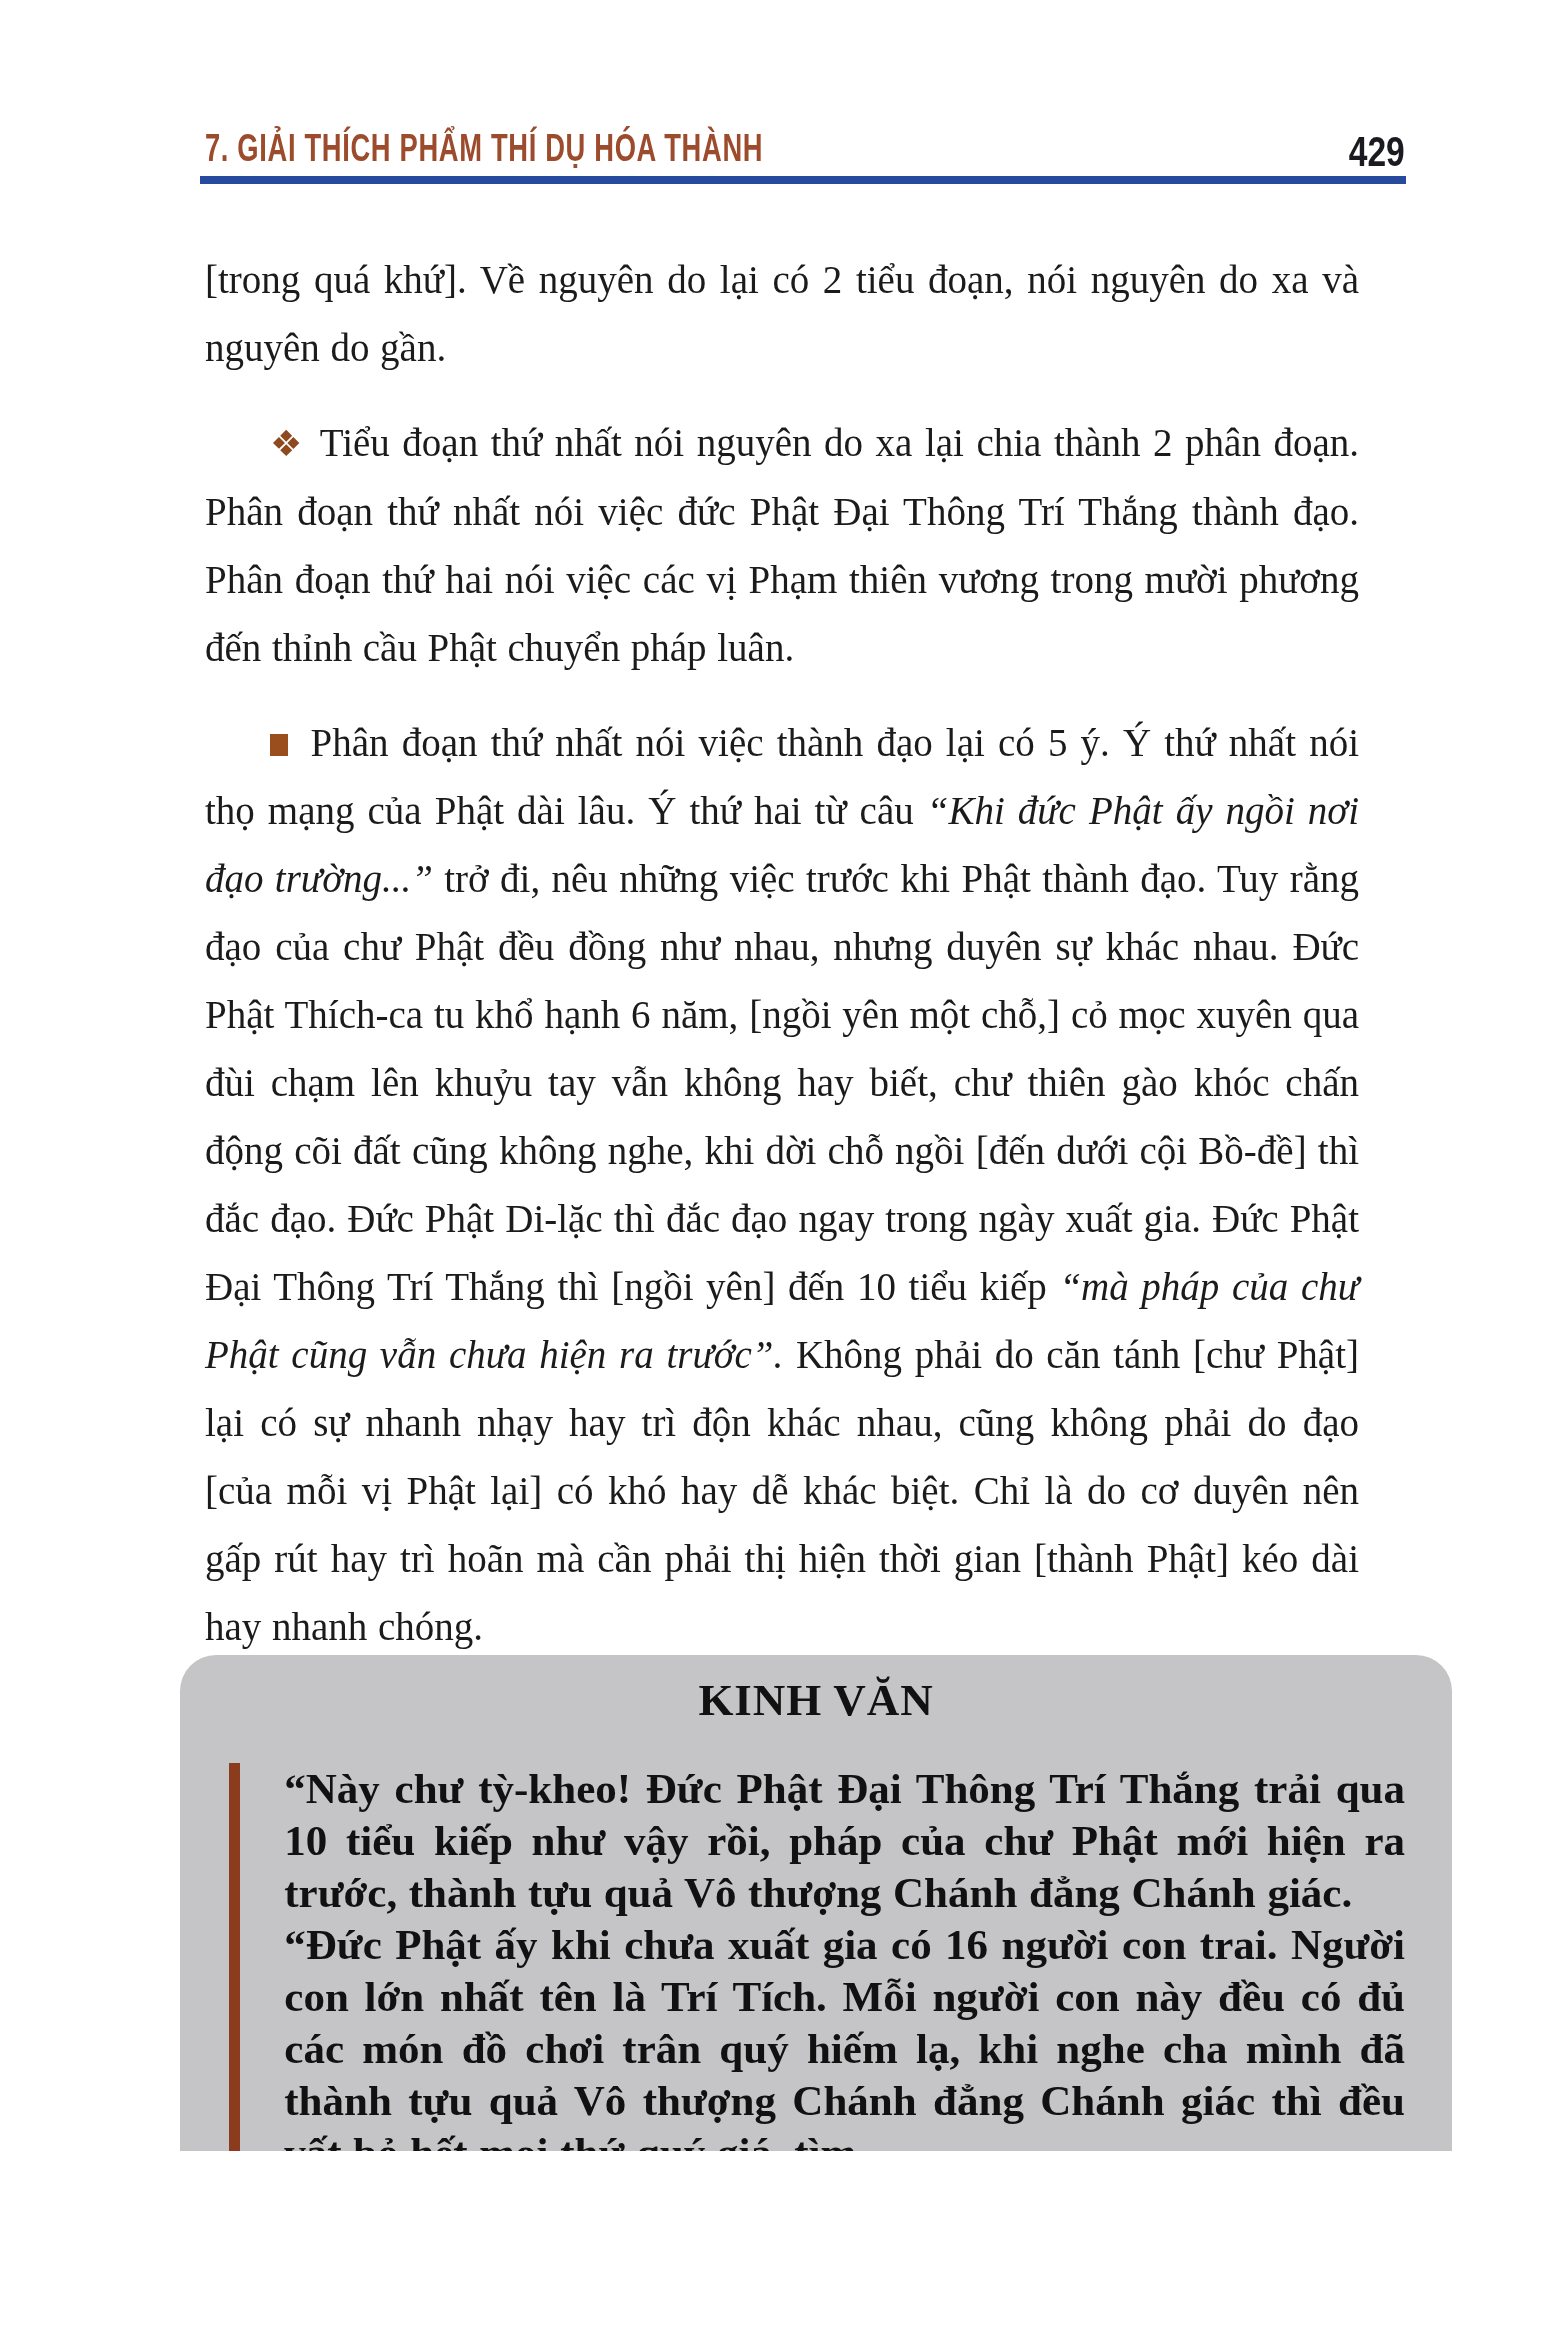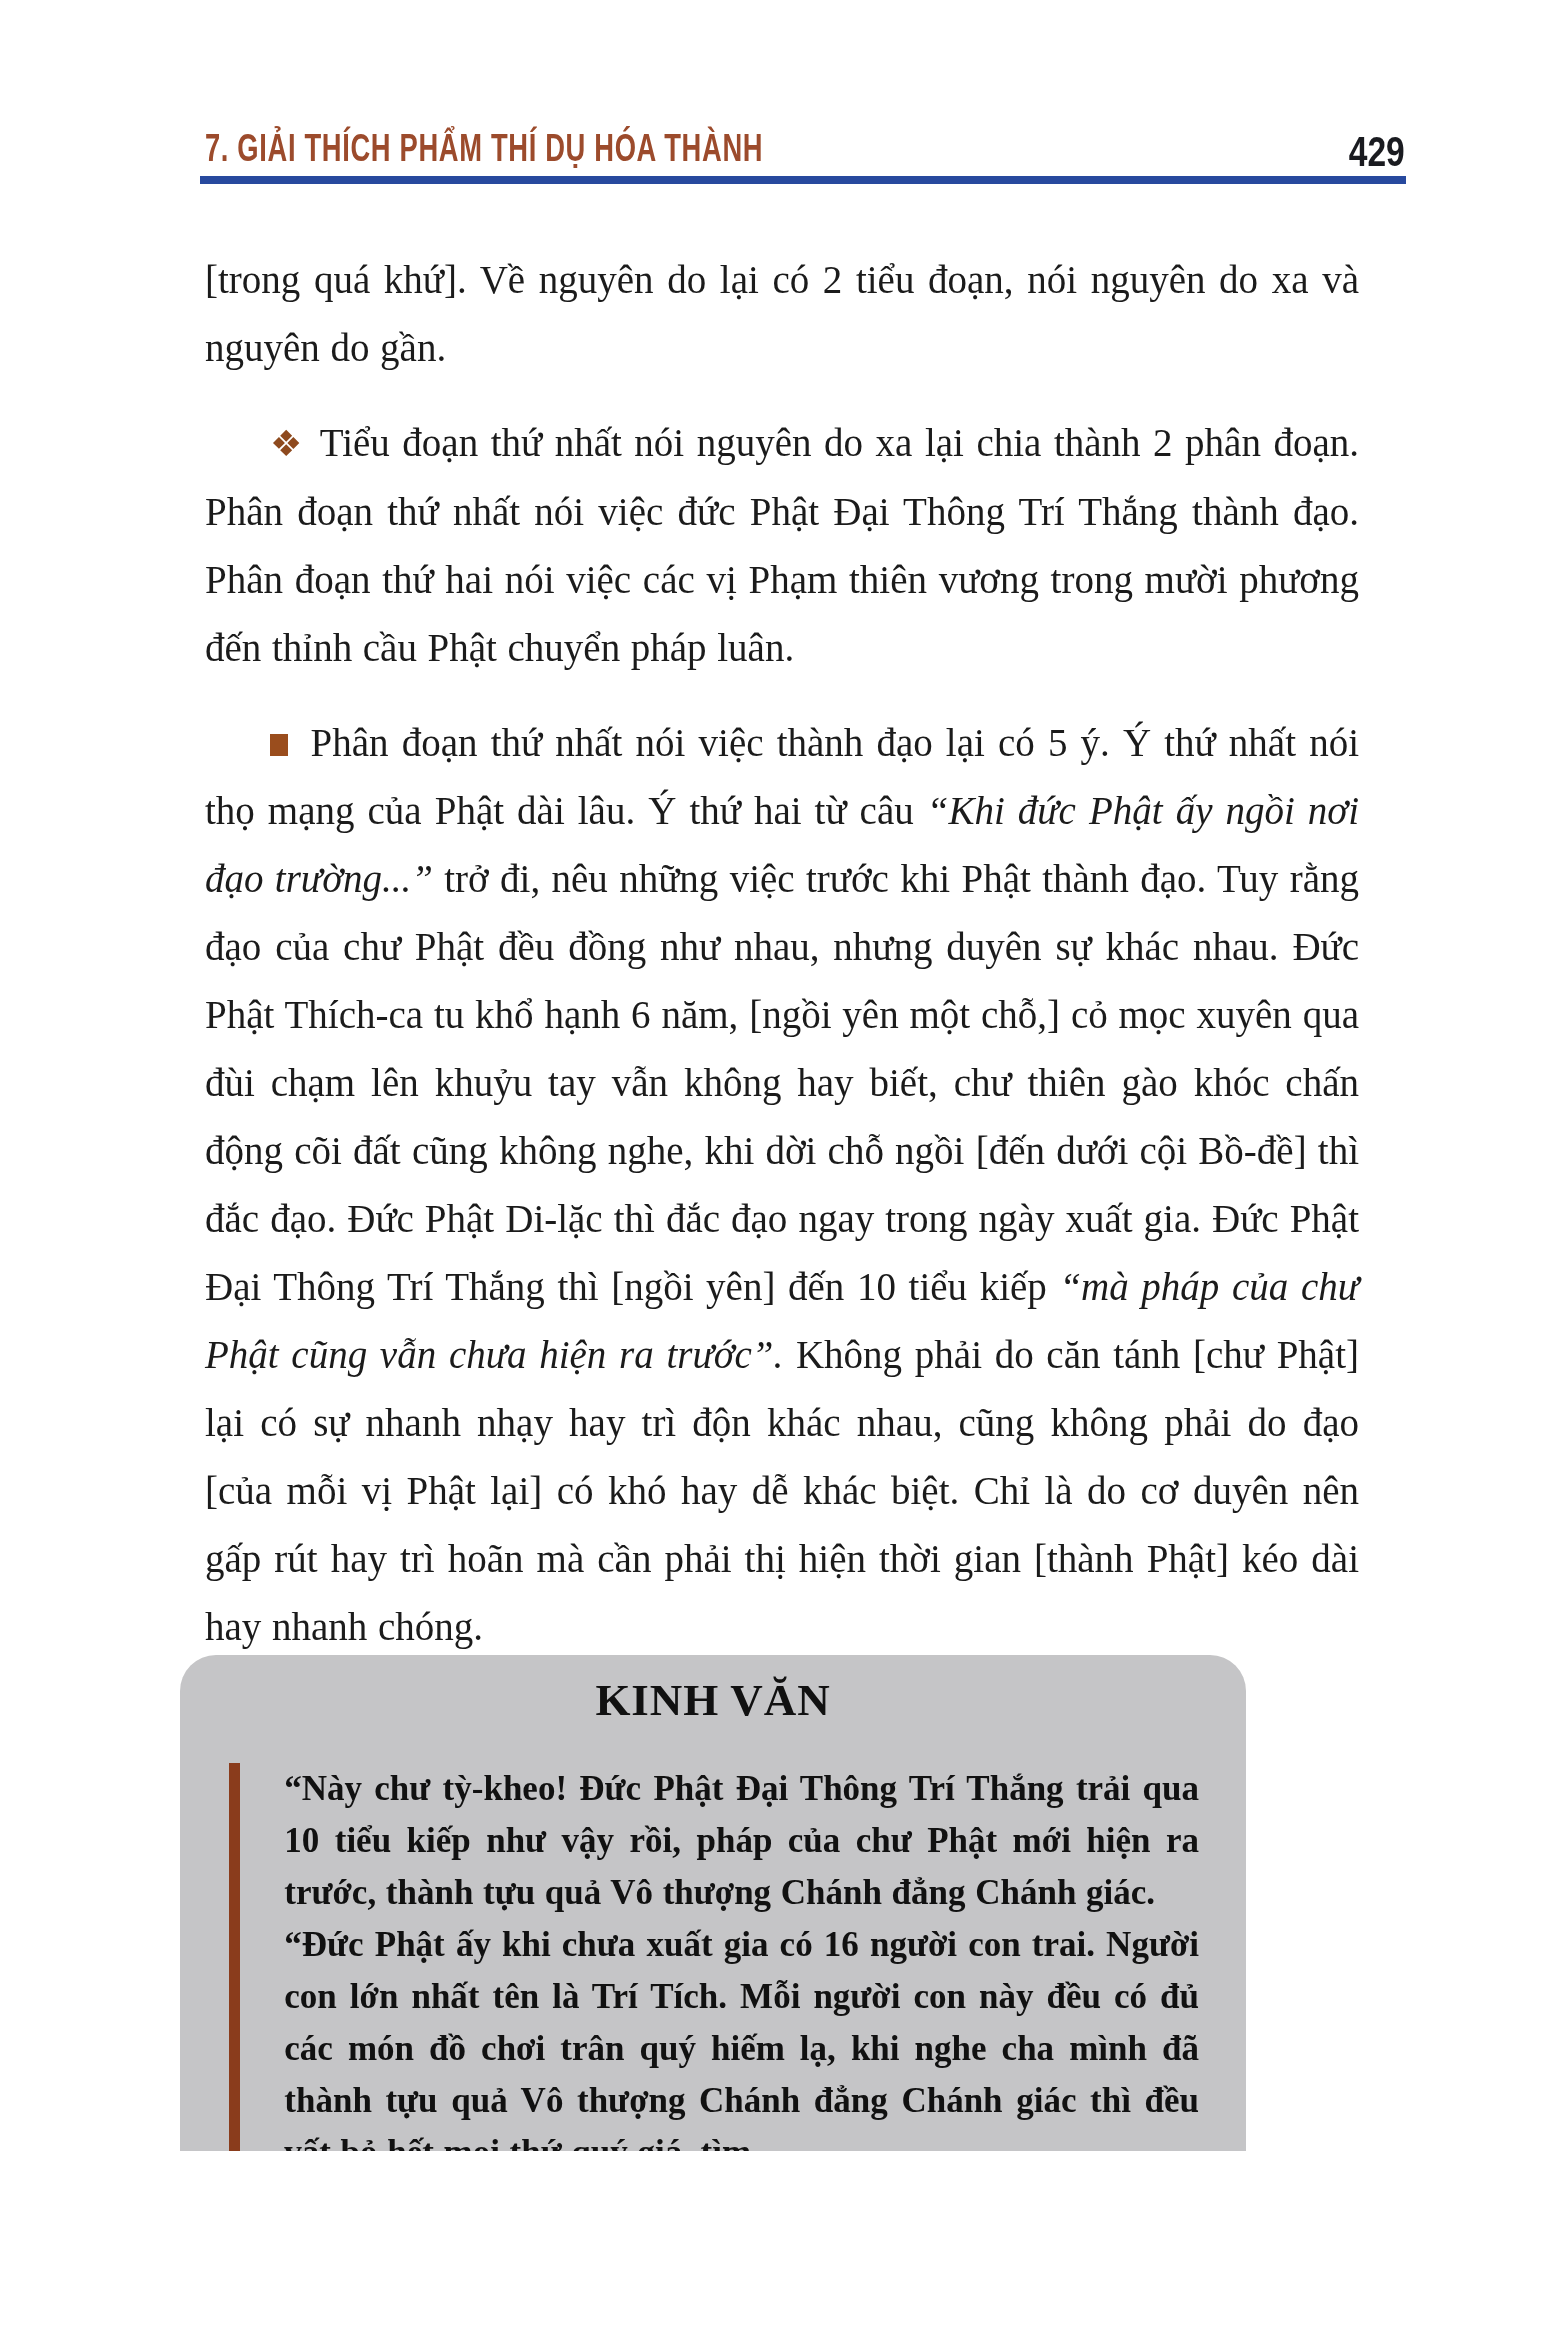--- a/index.html
+++ b/index.html
@@ -24,27 +24,27 @@
   .para { margin:0; }
   .para + .para { margin-top:27px; }
   .indent { text-indent:65px; }
   .italic { font-style:italic; }
   .bullet-diamond { font-family:"DejaVu Sans", sans-serif; font-size:36px;
                     color:var(--diamond_bullet); margin-right:15.6px; font-style:normal; }
   .bullet-square { display:inline-block; width:18px; height:22px;
                    background:var(--square_bullet); margin-right:22.6px; }
 
   
-  .kinh-box { position:absolute; left:180px; top:1655px; width:1066px; height:496px;
+  .kinh-box { position:absolute; left:180px; top:1655px; width:1272px; height:496px;
               background:var(--box_bg); border-radius:36px 36px 0 0; overflow:hidden; }
   .kinh-title { margin-top:17.3px; text-align:center; font-weight:bold; font-size:45px;
                 line-height:56px; letter-spacing:0.9px; color:#111111; }
   .quote { display:flex; margin:35px 47px 0 49px; }
   .qbar { flex:0 0 11.3px; background:var(--quote_bar); margin-right:44px; }
-  .qtext { flex:1; font-weight:bold; font-size:35px; line-height:52px;
+  .qtext { flex:1; font-weight:bold; font-size:43px; line-height:52px;
            text-align:justify; color:#111111; word-spacing:0.9px; }
   .qpara { margin:0; }
 </style>
 </head>
 <body>
 
 <div class="page">
 
   <div class="header">
     <div class="header-title">7. GIẢI THÍCH PHẨM THÍ DỤ HÓA THÀNH</div>

